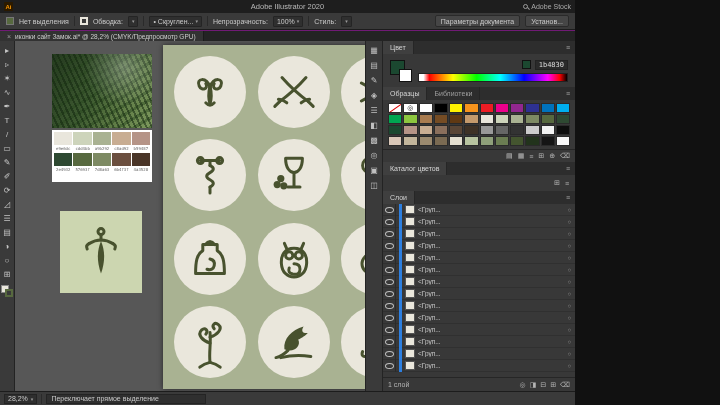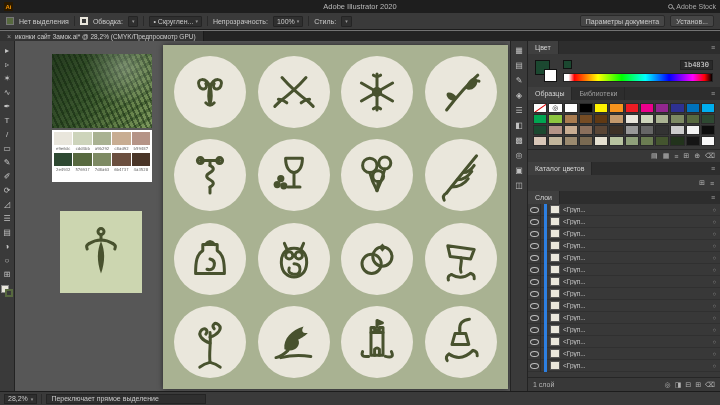--- a/index.html
+++ b/index.html
@@ -1,17 +1,17 @@
 <!DOCTYPE html>
 <html style="--artboard: #a9b292; --cream: #eae7dc; --preview: #ccd6b0; --accent: #2d7fe0;"><head>
 <meta charset="utf-8">
 <style>
   *{box-sizing:border-box;margin:0;padding:0}
   body{margin:0;background:#111}
-  .app{position:relative;width:720px;height:405px;overflow:hidden;background:#737373;
+  .app{position:relative;width:575px;height:405px;overflow:hidden;background:#701a75;
        font-family:"Liberation Sans",sans-serif;color:#cfcfcf}
 
   
   .titlebar{position:absolute;top:0;left:0;right:0;height:13px;background:#1e1e1e;
             display:flex;align-items:center;padding:0 4px}
   .logo{width:9px;height:9px;background:#2b1a00;color:#ff9a00;font-size:6px;font-weight:bold;
         display:flex;align-items:center;justify-content:center;border-radius:1px}
   .tb-title{position:absolute;left:0;right:0;text-align:center;font-size:7.5px;color:#b8b8b8}
   .stock{margin-left:auto;display:flex;gap:3px;align-items:center;font-size:7px;color:#aaa;z-index:1}
   .mag{width:5px;height:5px;border:1px solid #9a9a9a;border-radius:50%;position:relative}
@@ -86,21 +86,21 @@
   .ptab{background:#3f3f3f;height:13px;display:flex;align-items:center;padding:0 7px;
         border-right:1px solid #262626}
   .ptab.inactive{background:#2d2d2d;color:#9f9f9f}
   .pmenu{margin-left:auto;margin-right:5px;color:#a5a5a5}
 
   .color-content{height:33px;display:flex;align-items:center;gap:6px;padding:0 7px;flex:none}
   .cc-fs{position:relative;width:22px;height:22px;flex:none}
   .cc-fill{position:absolute;left:0;top:0;width:15px;height:15px;background:#1b4830;border:1px solid #111}
   .cc-stroke{position:absolute;right:0;bottom:0;width:13px;height:13px;background:#fff;border:1px solid #111}
   .cc-right{flex:1;display:flex;flex-direction:column;gap:3px}
-  .cc-hexrow{display:flex;align-items:center;gap:4px;justify-content:space-between;color:#ddd}
+  .cc-hexrow{display:flex;align-items:center;gap:4px;justify-content:flex-end;color:#ddd}
   .cc-chip{width:9px;height:9px;background:#1b4830;border:1px solid #111}
   .cc-hexbox{background:#2a2a2a;border:1px solid #222;padding:0 3px;height:10px;
              display:flex;align-items:center;font-family:"DejaVu Sans Mono",monospace}
   .spectrum{height:9px;border:1px solid #222;
      background:linear-gradient(90deg,#fff 0,#fff 3%,#f00 7%,#ff0 23%,#0f0 39%,#0ff 55%,#00f 71%,#f0f 87%,#f00 95%,#000 100%)}
 
   .swatch-grid{display:grid;grid-template-columns:repeat(12,1fr);gap:1px;padding:3px 5px;flex:none}
   .sw{height:10px;border:1px solid #2a2a2a}
   .sw-none{background:#fff;position:relative;overflow:hidden}
   .sw-none::after{content:"";position:absolute;left:-2px;right:-2px;top:45%;height:1px;

